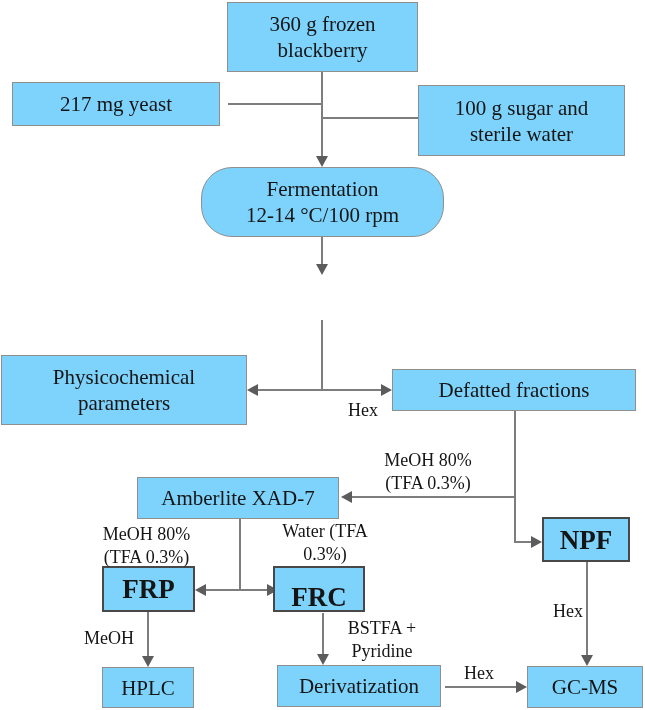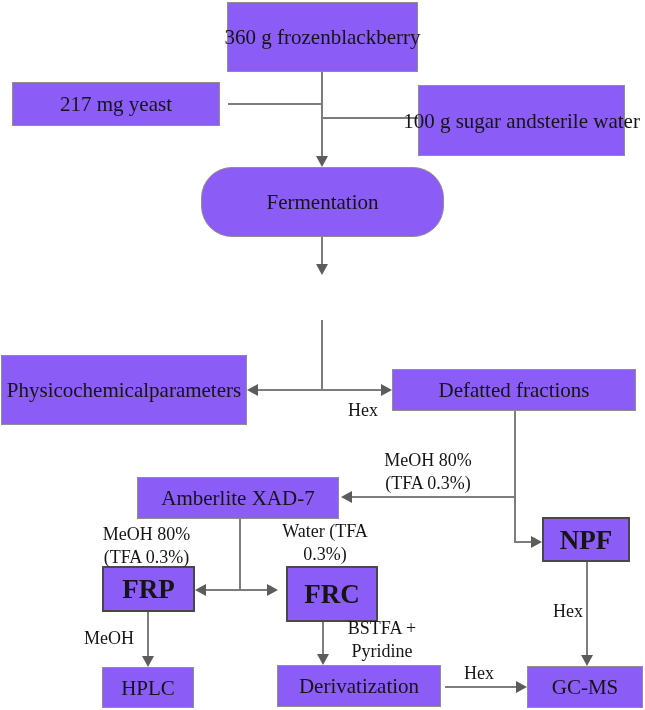--- a/index.html
+++ b/index.html
@@ -1,23 +1,23 @@
 <!DOCTYPE html>
 <html><head>
 <meta charset="utf-8">
 <style>
   html,body{margin:0;padding:0;background:#ffffff;}
   #figure{
     position:relative;width:645px;height:710px;background:#ffffff;overflow:hidden;
     font-family:"Liberation Serif","DejaVu Serif",serif;color:#151515;
   }
   .node{
-    position:absolute;box-sizing:border-box;background:#8b5cf6;
+    position:absolute;box-sizing:border-box;background:#7dd3fc;
     border:1.5px solid #8f8f8f;
-    display:flex;flex-direction:row;align-items:center;justify-content:center;
+    display:flex;flex-direction:column;align-items:center;justify-content:center;
     text-align:center;font-size:21px;line-height:26px;white-space:nowrap;
   }
   .node.bold{border:2.5px solid #484848;font-weight:bold;font-size:27px;}
   .edge{position:absolute;background:#7d7d7d;}
   .arrow{position:absolute;width:0;height:0;}
   .arrow.down{border-left:6px solid transparent;border-right:6px solid transparent;border-top:11px solid #5c5c5c;}
   .arrow.left{border-top:6px solid transparent;border-bottom:6px solid transparent;border-right:11px solid #5c5c5c;}
   .arrow.right{border-top:6px solid transparent;border-bottom:6px solid transparent;border-left:11px solid #5c5c5c;}
   .lbl{
     position:absolute;font-size:18px;line-height:23px;text-align:center;white-space:nowrap;
@@ -63,38 +63,39 @@
   </div>
   <div class="node" style="left:12px;top:82px;width:208px;height:44px;text-align:right;">
     <span>217 mg yeast</span>
   </div>
   <div class="node" style="left:418px;top:85px;width:207px;height:71px;">
     <span>100 g sugar and</span>
     <span>sterile water</span>
   </div>
   <div class="node" style="left:201px;top:167px;width:243px;height:70px;border-radius:31px;">
     <span>Fermentation</span>
+    <span>12-14 °C/100 rpm</span>
   </div>
   <div class="node" style="left:1px;top:355px;width:246px;height:70px;">
     <span>Physicochemical</span>
     <span>parameters</span>
   </div>
   <div class="node" style="left:392px;top:369px;width:244px;height:42px;">
     <span>Defatted fractions</span>
   </div>
   <div class="node" style="left:137px;top:477px;width:202px;height:42px;">
     <span>Amberlite XAD-7</span>
   </div>
   <div class="node bold" style="left:542px;top:517px;width:88px;height:45px;">
     <span>NPF</span>
   </div>
   <div class="node bold" style="left:102px;top:566px;width:93px;height:46px;">
     <span>FRP</span>
   </div>
-  <div class="node bold" style="left:286px;top:566px;width:92px;height:56px;">
+  <div class="node bold" style="left:273px;top:566px;width:92px;height:46px;justify-content:flex-end;">
     <span>FRC</span>
   </div>
   <div class="node" style="left:102px;top:667px;width:92px;height:41px;">
     <span>HPLC</span>
   </div>
   <div class="node" style="left:277px;top:665px;width:164px;height:42px;">
     <span>Derivatization</span>
   </div>
   <div class="node" style="left:527px;top:666px;width:116px;height:42px;">
     <span>GC-MS</span>

